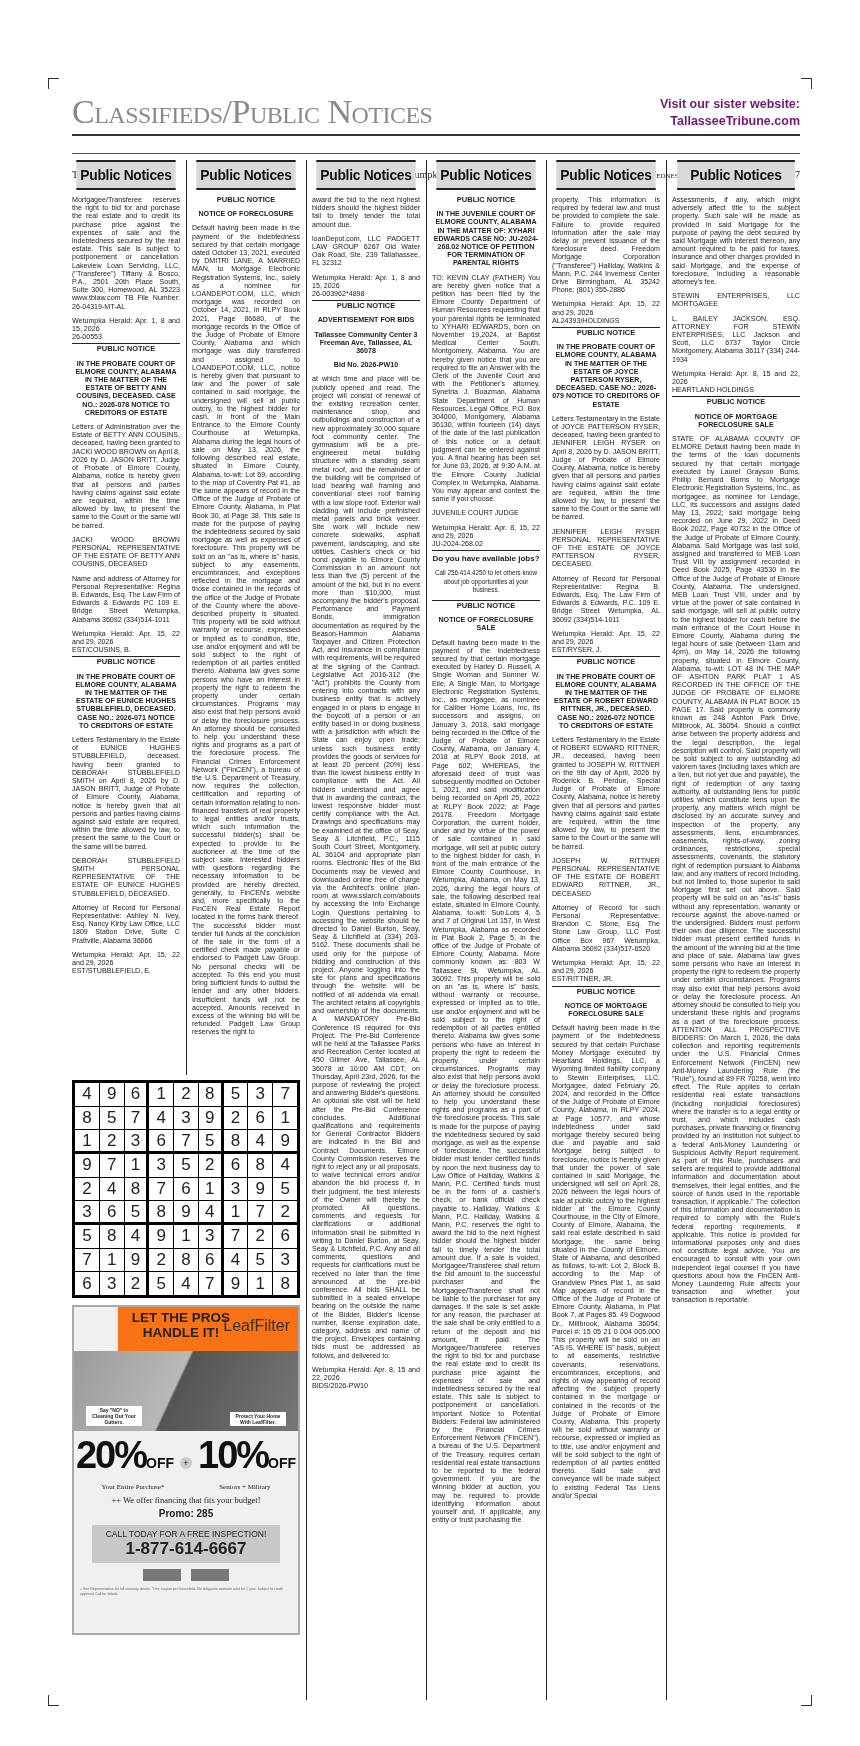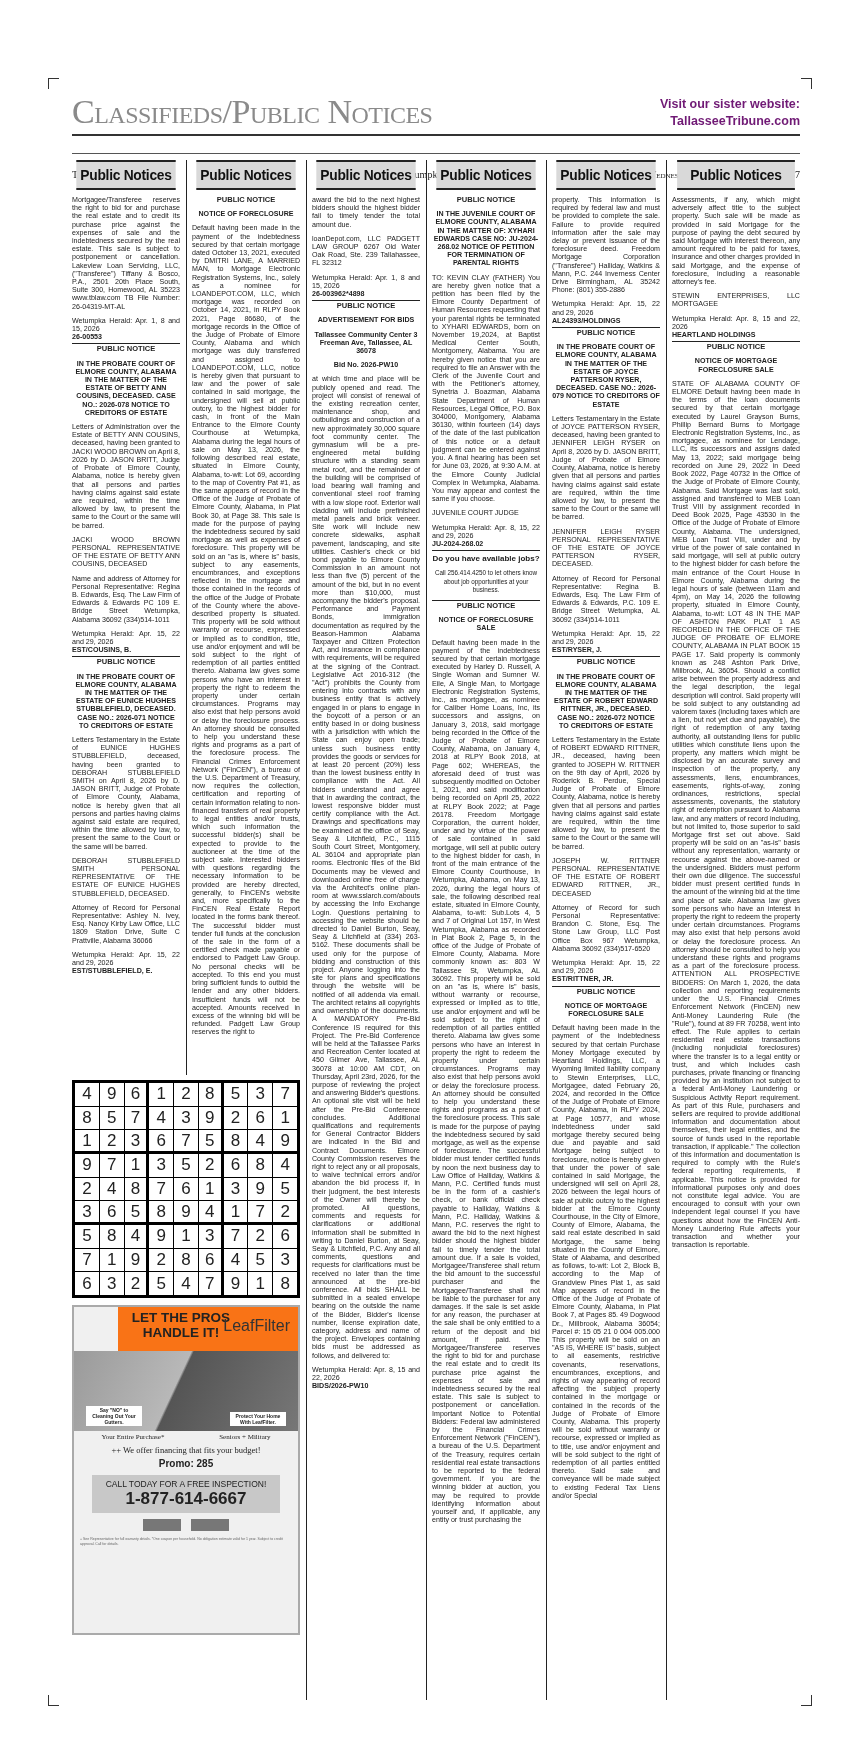--- a/index.html
+++ b/index.html
@@ -18,21 +18,21 @@
   .subbar .c{position:absolute;left:0;right:0;text-align:center;top:1px;}
   .subbar .r{position:absolute;right:0;top:1px;font-variant:small-caps;}
   .sub-rule{position:absolute;left:72px;top:153px;width:728px;height:1px;background:#555;}
   .columns{position:absolute;left:72px;top:160px;width:728px;height:1540px;}
   .col{position:absolute;top:0;width:108px;height:1540px;overflow:hidden;}
   .col-divider{position:absolute;top:0;width:1px;height:1540px;background:#222;}
   .col-header{height:26px;background:#d9d9d9;border-top:2px solid #222;border-bottom:2px solid #222;text-align:center;font-weight:bold;font-size:15px;line-height:26px;letter-spacing:-0.3px;color:#111;font-family:"Liberation Sans",sans-serif;transform:scaleX(0.92);}
   .body-text{font-size:7.1px;line-height:8.2px;text-align:justify;margin-top:6px;color:#222;}
   .body-text p{margin:0 0 6px 0;}
   .ctr{text-align:center;font-weight:bold;}
-  .b{font-weight:bold;}
+  .b{font-weight:normal;}
   .notice-rule{border-top:1.5px solid #222;margin:2px 0 0 0;}
   .notice-head{text-align:center;font-weight:bold;font-size:7.5px;margin:1px 0 6px 0;}
   .sudoku{position:absolute;left:0;top:920px;width:228px;height:218px;border:3px solid #000;box-sizing:border-box;display:grid;grid-template-columns:repeat(9,1fr);grid-template-rows:repeat(9,1fr);background:#000;gap:1px;}
   .sudoku .cell{background:#fff;display:flex;align-items:center;justify-content:center;font-size:17px;color:#222;font-family:"Liberation Sans",sans-serif;}
   .sudoku .cell.br{margin-right:2px;}
   .sudoku .cell.bb{margin-bottom:2px;}
   .ad{position:absolute;left:0;top:1145px;width:228px;height:330px;background:#f0f0f0;border:2px solid #aaa;box-sizing:border-box;}
   .ad-top{height:44px;background:#f97316;position:relative;margin-left:44px;}
   .ad-headline{position:absolute;left:8px;top:3px;width:110px;text-align:center;font-weight:bold;font-size:13.5px;line-height:15px;color:#222;}
   .ad-logo{position:absolute;right:8px;top:10px;font-size:16px;color:#333;}
@@ -190,20 +190,25 @@
 
     <div class="ad">
       <div class="ad-top">
         <div class="ad-headline">LET THE PROS HANDLE IT!</div>
         <div class="ad-logo">LeafFilter</div>
       </div>
       <div class="ad-photo">
         <div class="ad-tag l">Say "NO" to Cleaning Out Your Gutters.</div>
         <div class="ad-tag r">Protect Your Home With LeafFilter.</div>
       </div>
+      <div class="ad-offer">
+        <div class="ad-big"><span>20%</span><small>OFF</small></div>
+        <div class="ad-plus">+</div>
+        <div class="ad-big"><span>10%</span><small>OFF</small></div>
+      </div>
       <div class="ad-caps">
         <span>Your Entire Purchase*</span>
         <span>Seniors + Military</span>
       </div>
       <div class="ad-fin">++ We offer financing that fits your budget!</div>
       <div class="ad-promo">Promo: 285</div>
       <div class="ad-call">
         <div class="t">CALL TODAY FOR A FREE INSPECTION!</div>
         <div class="p">1-877-614-6667</div>
       </div>
@@ -293,20 +298,21 @@
       <p>Default having been made in the payment of the indebtedness secured by that certain Purchase Money Mortgage executed by Heartland Holdings, LLC, a Wyoming limited liability company to Stewin Enterprises, LLC, Mortgagee, dated February 26, 2024, and recorded in the Office of the Judge of Probate of Elmore County, Alabama, in RLPY 2024, at Page 10577, and whose indebtedness under said mortgage thereby secured being due and payable and said Mortgage being subject to foreclosure, notice is hereby given that under the power of sale contained in said Mortgage, the undersigned will sell on April 28, 2026 between the legal hours of sale at public outcry to the highest bidder at the Elmore County Courthouse, in the City of Elmore, County of Elmore, Alabama, the said real estate described in said Mortgage, the same being situated in the County of Elmore, State of Alabama, and described as follows, to-wit: Lot 2, Block B, according to the Map of Grandview Pines Plat 1, as said Map appears of record in the Office of the Judge of Probate of Elmore County, Alabama, in Plat Book 7, at Pages 85. 49 Dogwood Dr., Millbrook, Alabama 36054; Parcel #: 15 05 21 0 004 005.000 This property will be sold on an "AS IS, WHERE IS" basis, subject to all easements, restrictive covenants, reservations, encumbrances, exceptions, and rights of way appearing of record affecting the subject property contained in the mortgage or contained in the records of the Judge of Probate of Elmore County, Alabama. This property will be sold without warranty or recourse, expressed or implied as to title, use and/or enjoyment and will be sold subject to the right of redemption of all parties entitled thereto. Said sale and conveyance will be made subject to existing Federal Tax Liens and/or Special</p>
     </div>
   </div>
   <div class="col-divider" style="left:594px;"></div>
 
   <div class="col" style="left:600px;width:128px;">
     <div class="col-header">Public Notices</div>
     <div class="body-text">
       <p>Assessments, if any, which might adversely affect title to the subject property. Such sale will be made as provided in said Mortgage for the purpose of paying the debt secured by said Mortgage with interest thereon, any amount required to be paid for taxes, insurance and other charges provided in said Mortgage, and the expense of foreclosure, including a reasonable attorney's fee.</p>
       <p>STEWIN ENTERPRISES, LLC MORTGAGEE</p>
+      <p>L. BAILEY JACKSON, ESQ. ATTORNEY FOR STEWIN ENTERPRISES, LLC Jackson and Scott, LLC 6737 Taylor Circle Montgomery, Alabama 36117 (334) 244-1934</p>
       <div>Wetumpka Herald: Apr. 8, 15 and 22, 2026</div>
       <div class="b">HEARTLAND HOLDINGS</div>
       <div class="notice-rule"></div>
       <div class="notice-head">PUBLIC NOTICE</div>
       <p class="ctr">NOTICE OF MORTGAGE FORECLOSURE SALE</p>
       <p>STATE OF ALABAMA COUNTY OF ELMORE Default having been made in the terms of the loan documents secured by that certain mortgage executed by Laurel Grayson Burns, Phillip Bernard Burns to Mortgage Electronic Registration Systems, Inc., as mortgagee, as nominee for Lendage, LLC, its successors and assigns dated May 13, 2022; said mortgage being recorded on June 29, 2022 in Deed Book 2022, Page 40732 in the Office of the Judge of Probate of Elmore County, Alabama. Said Mortgage was last sold, assigned and transferred to MEB Loan Trust VIII by assignment recorded in Deed Book 2025, Page 43530 in the Office of the Judge of Probate of Elmore County, Alabama. The undersigned, MEB Loan Trust VIII, under and by virtue of the power of sale contained in said mortgage, will sell at public outcry to the highest bidder for cash before the main entrance of the Court House in Elmore County, Alabama during the legal hours of sale (between 11am and 4pm), on May 14, 2026 the following property, situated in Elmore County, Alabama, to-wit: LOT 48 IN THE MAP OF ASHTON PARK PLAT 1 AS RECORDED IN THE OFFICE OF THE JUDGE OF PROBATE OF ELMORE COUNTY, ALABAMA IN PLAT BOOK 15 PAGE 17. Said property is commonly known as 248 Ashton Park Drive, Millbrook, AL 36054. Should a conflict arise between the property address and the legal description, the legal description will control. Said property will be sold subject to any outstanding ad valorem taxes (including taxes which are a lien, but not yet due and payable), the right of redemption of any taxing authority, all outstanding liens for public utilities which constitute liens upon the property, any matters which might be disclosed by an accurate survey and inspection of the property, any assessments, liens, encumbrances, easements, rights-of-way, zoning ordinances, restrictions, special assessments, covenants, the statutory right of redemption pursuant to Alabama law, and any matters of record including, but not limited to, those superior to said Mortgage first set out above. Said property will be sold on an "as-is" basis without any representation, warranty or recourse against the above-named or the undersigned. Bidders must perform their own due diligence. The successful bidder must present certified funds in the amount of the winning bid at the time and place of sale. Alabama law gives some persons who have an interest in property the right to redeem the property under certain circumstances. Programs may also exist that help persons avoid or delay the foreclosure process. An attorney should be consulted to help you understand these rights and programs as a part of the foreclosure process. ATTENTION ALL PROSPECTIVE BIDDERS: On March 1, 2026, the data collection and reporting requirements under the U.S. Financial Crimes Enforcement Network (FinCEN) new Anti-Money Laundering Rule (the "Rule"), found at 89 FR 70258, went into effect. The Rule applies to certain residential real estate transactions (including nonjudicial foreclosures) where the transfer is to a legal entity or trust, and which includes cash purchases, private financing or financing provided by an institution not subject to a federal Anti-Money Laundering or Suspicious Activity Report requirement. As part of this Rule, purchasers and sellers are required to provide additional information and documentation about themselves, their legal entities, and the source of funds used in the reportable transaction, if applicable." The collection of this information and documentation is required to comply with the Rule's federal reporting requirements, if applicable. This notice is provided for informational purposes only and does not constitute legal advice. You are encouraged to consult with your own independent legal counsel if you have questions about how the FinCEN Anti-Money Laundering Rule affects your transaction and whether your transaction is reportable.</p>
     </div>
   </div>
 </div>
 

